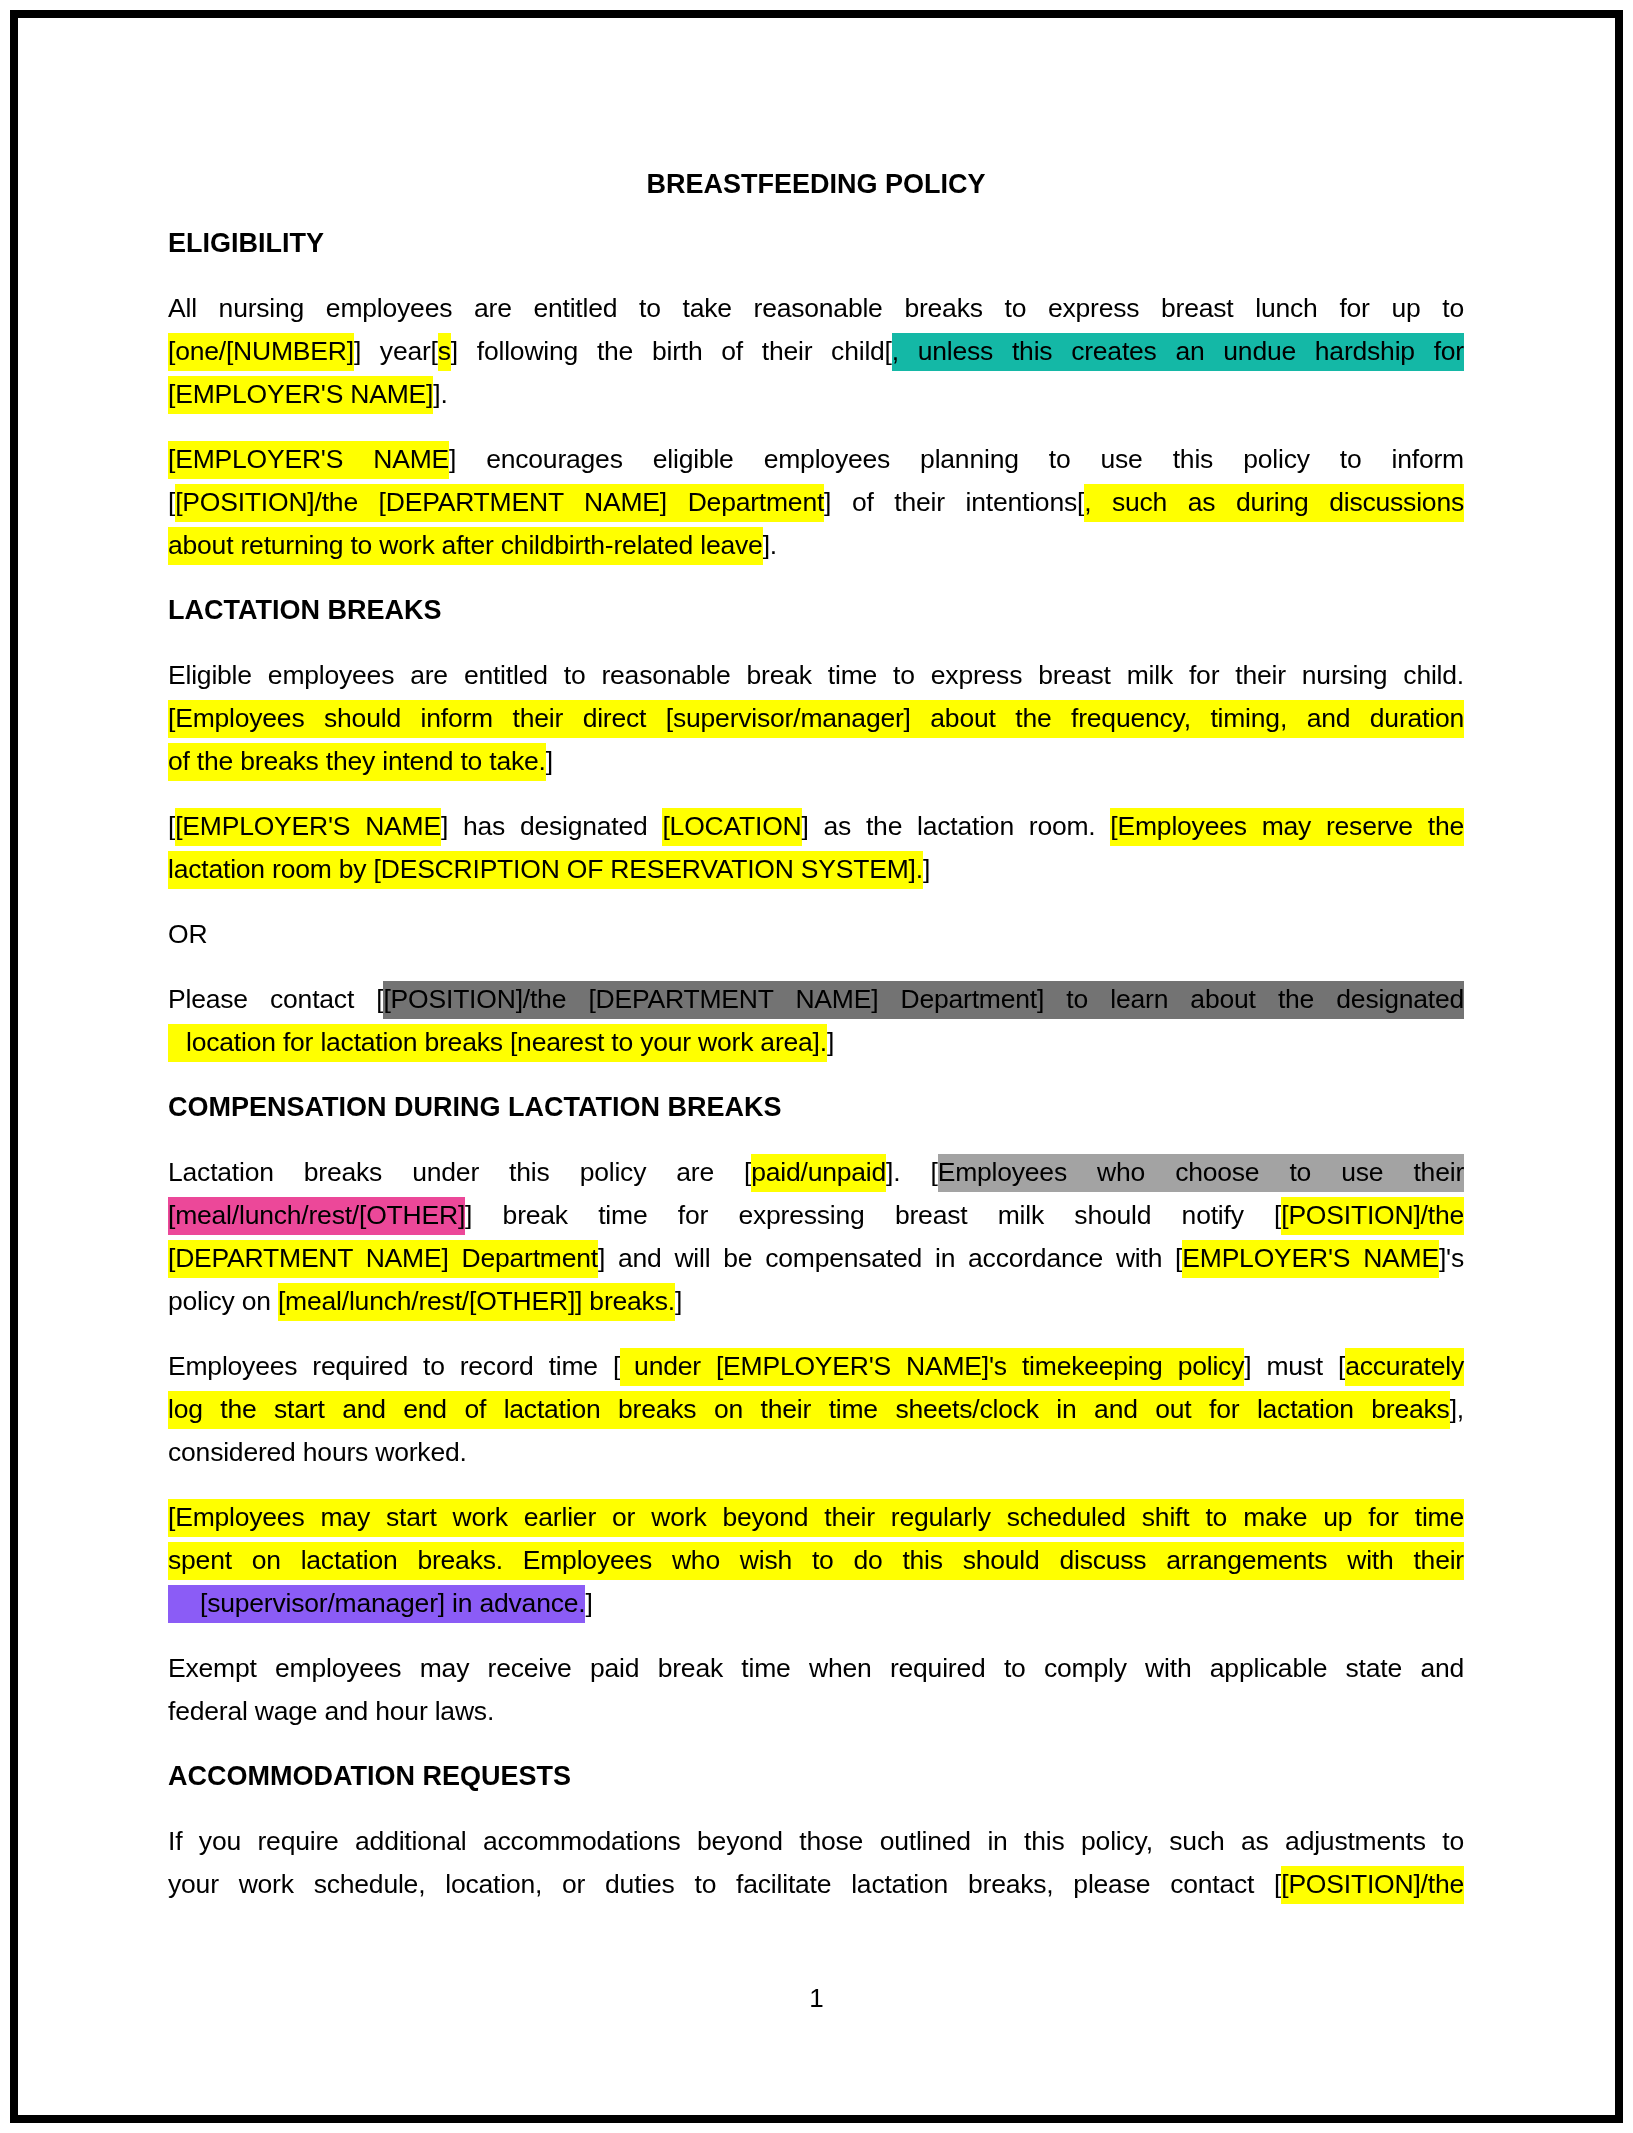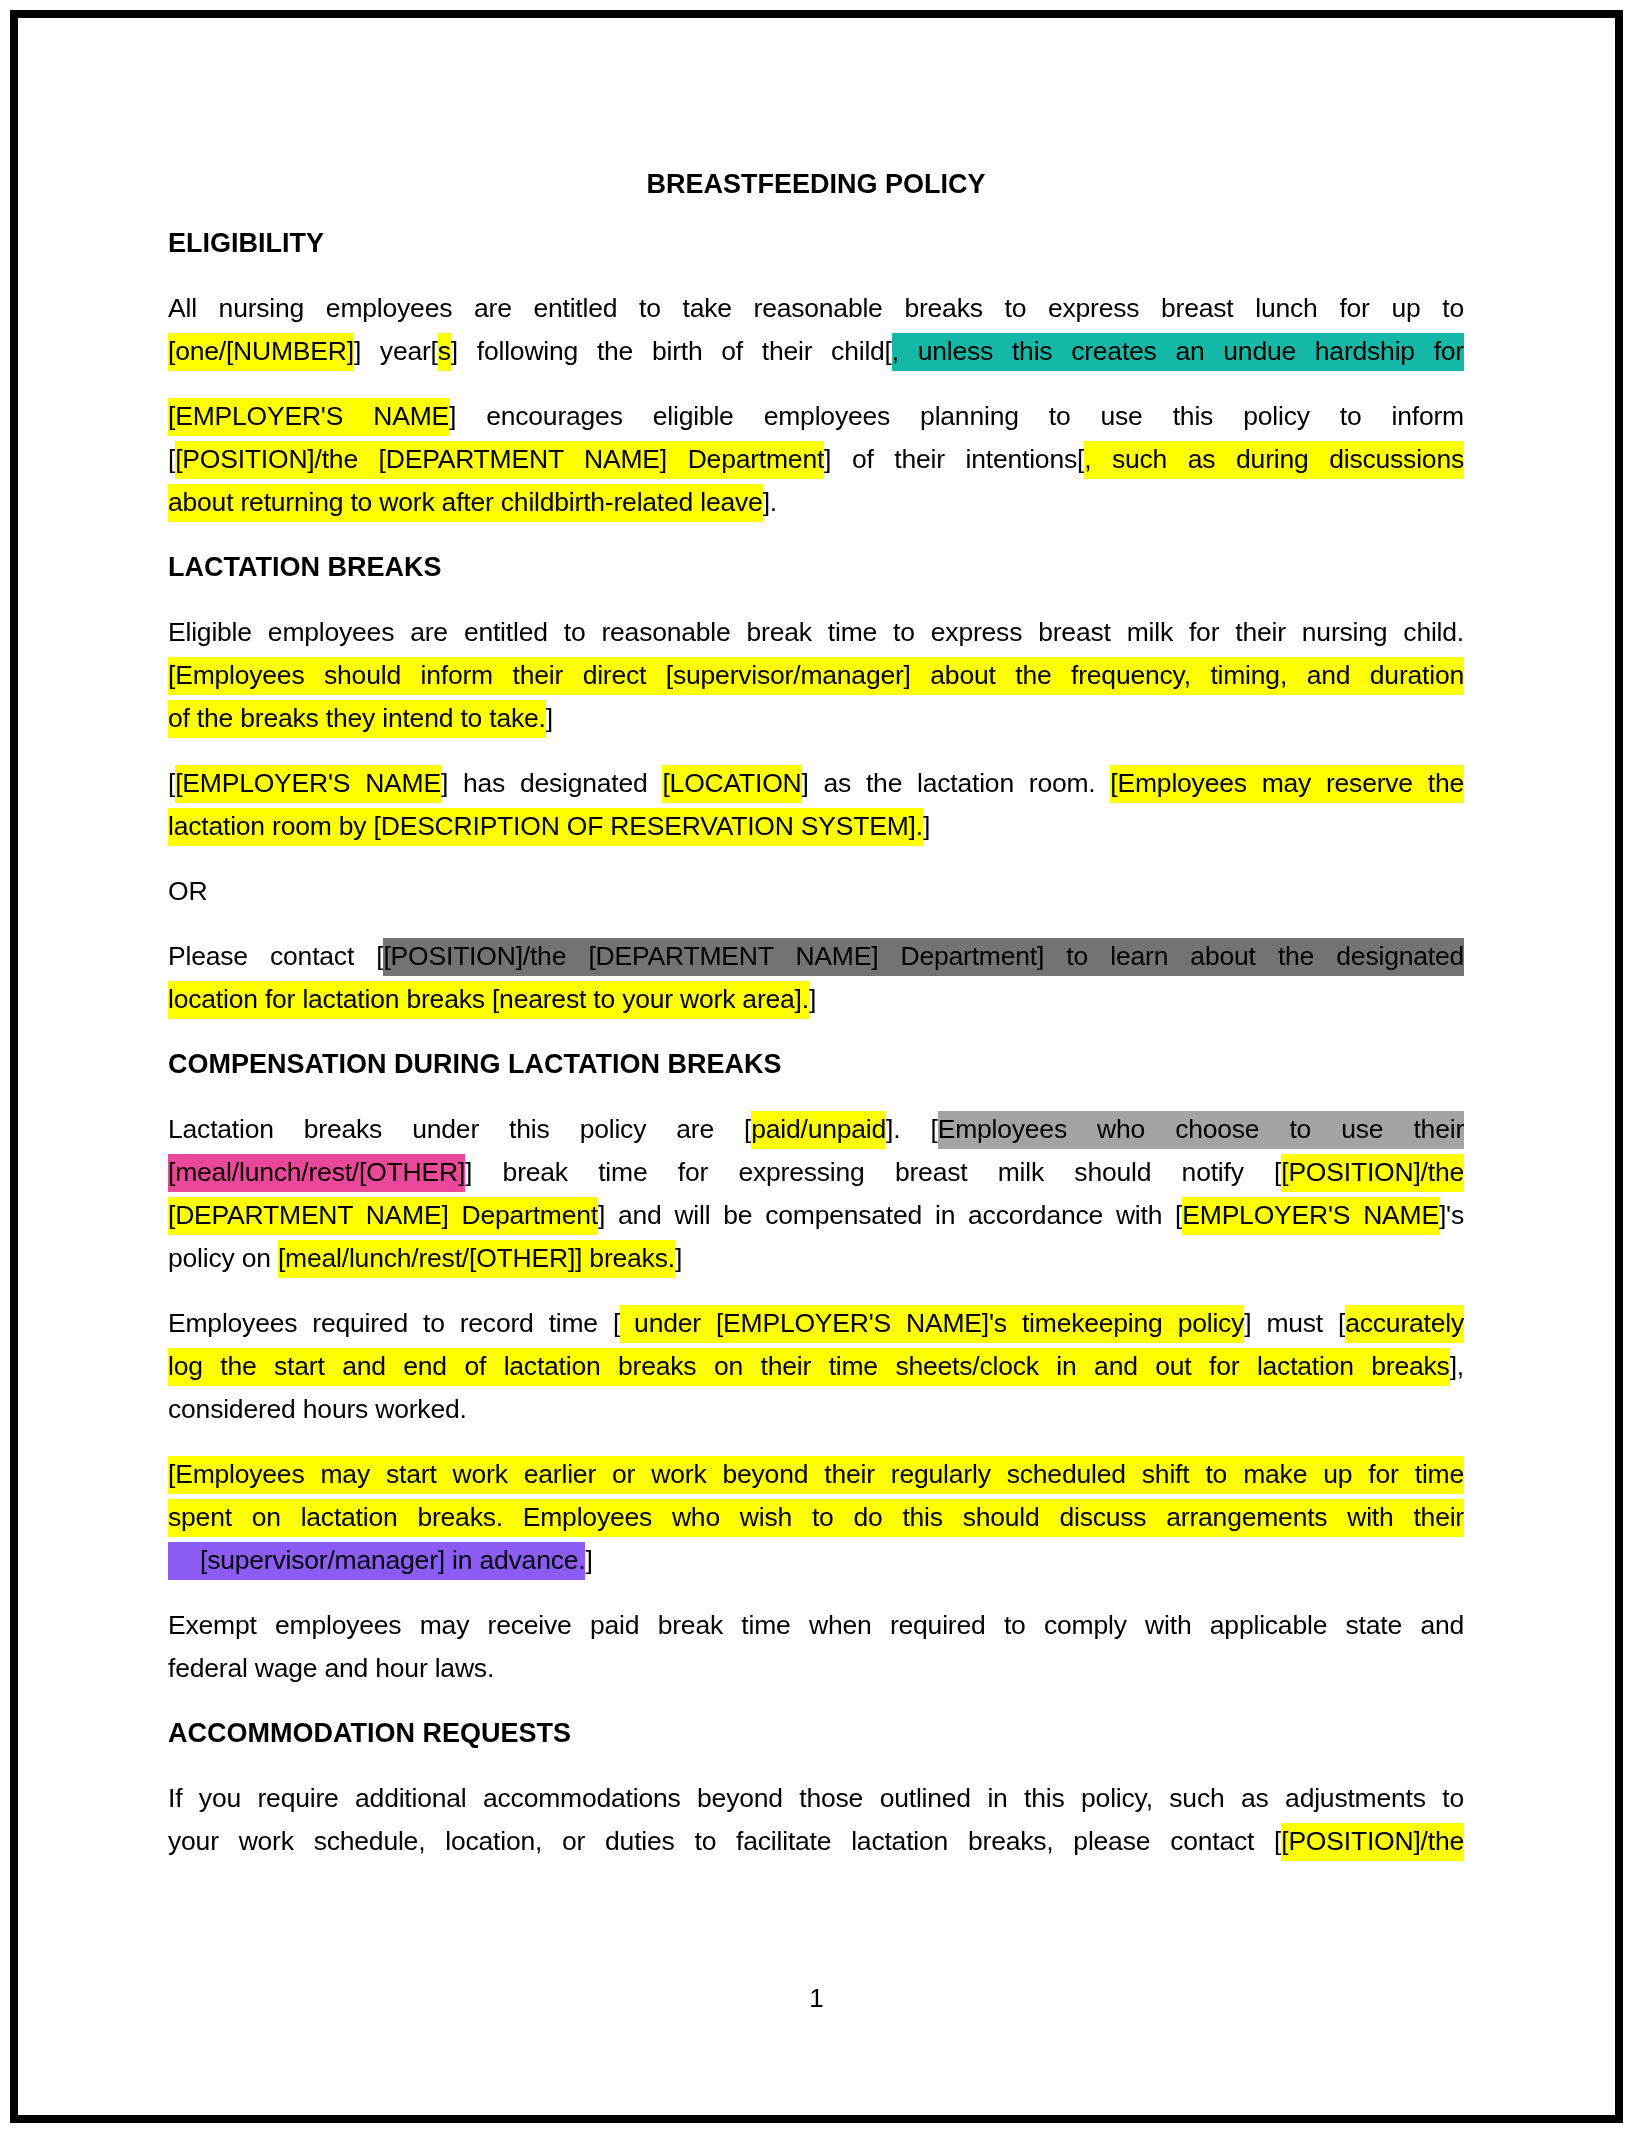--- a/index.html
+++ b/index.html
@@ -67,20 +67,21 @@
 
 <div class="page">
   <div class="frame"></div>
   <div class="content">
     <div class="doc-title">BREASTFEEDING POLICY</div>
     <div>
         <div class="heading">ELIGIBILITY</div>
         <div class="para">
           <div class="line"><span>All nursing employees are entitled to take reasonable breaks to express breast lunch for up to</span></div>
           <div class="line"><mark class="hl" style="background: rgb(255, 255, 0);">[one/[NUMBER]</mark><span>] year[</span><mark class="hl" style="background: rgb(255, 255, 0);">s</mark><span>] following the birth of their child[</span><mark class="hl" style="background: #14b8a6;">, unless this creates an undue hardship for</mark></div>
+          <div class="line last"><mark class="hl" style="background: rgb(255, 255, 0);">[EMPLOYER'S NAME]</mark><span>].</span></div>
         </div>
         <div class="para">
           <div class="line"><mark class="hl" style="background: rgb(255, 255, 0);">[EMPLOYER'S NAME</mark><span>] encourages eligible employees planning to use this policy to inform</span></div>
           <div class="line"><span>[</span><mark class="hl" style="background: rgb(255, 255, 0);">[POSITION]/the [DEPARTMENT NAME] Department</mark><span>] of their intentions[</span><mark class="hl" style="background: rgb(255, 255, 0);">, such as during discussions</mark></div>
           <div class="line last"><mark class="hl" style="background: rgb(255, 255, 0);">about returning to work after childbirth-related leave</mark><span>].</span></div>
         </div>
         <div class="heading">LACTATION BREAKS</div>
         <div class="para">
           <div class="line"><span>Eligible employees are entitled to reasonable break time to express breast milk for their nursing child.</span></div>
           <div class="line"><mark class="hl" style="background: rgb(255, 255, 0);">[Employees should inform their direct [supervisor/manager] about the frequency, timing, and duration</mark></div>
@@ -88,21 +89,21 @@
         </div>
         <div class="para">
           <div class="line"><span>[</span><mark class="hl" style="background: rgb(255, 255, 0);">[EMPLOYER'S NAME</mark><span>] has designated </span><mark class="hl" style="background: rgb(255, 255, 0);">[LOCATION</mark><span>] as the lactation room. </span><mark class="hl" style="background: rgb(255, 255, 0);">[Employees may reserve the</mark></div>
           <div class="line last"><mark class="hl" style="background: rgb(255, 255, 0);">lactation room by [DESCRIPTION OF RESERVATION SYSTEM].</mark><span>]</span></div>
         </div>
         <div class="para">
           <div class="line last"><span>OR</span></div>
         </div>
         <div class="para">
           <div class="line"><span>Please contact [</span><mark class="hl" style="background: #737373;">[POSITION]/the [DEPARTMENT NAME] Department] to learn about the designated</mark></div>
-          <div class="line last"><mark class="hl" style="background: rgb(255, 255, 0);">location for lactation breaks [nearest to your work area].</mark><span>]</span></div>
+          <div class="line last"><mark class="hl" style="background: rgb(255, 255, 0); padding-left: 18px;">location for lactation breaks [nearest to your work area].</mark><span>]</span></div>
         </div>
         <div class="heading">COMPENSATION DURING LACTATION BREAKS</div>
         <div class="para">
           <div class="line"><span>Lactation breaks under this policy are [</span><mark class="hl" style="background: rgb(255, 255, 0);">paid/unpaid</mark><span>]. [</span><mark class="hl" style="background: #a3a3a3;">Employees who choose to use their</mark></div>
           <div class="line"><mark class="hl" style="background: #ec4899;">[meal/lunch/rest/[OTHER]</mark><span>] break time for expressing breast milk should notify [</span><mark class="hl" style="background: rgb(255, 255, 0);">[POSITION]/the</mark></div>
           <div class="line"><mark class="hl" style="background: rgb(255, 255, 0);">[DEPARTMENT NAME] Department</mark><span>] and will be compensated in accordance with [</span><mark class="hl" style="background: rgb(255, 255, 0);">EMPLOYER'S NAME</mark><span>]'s</span></div>
           <div class="line last"><span>policy on </span><mark class="hl" style="background: rgb(255, 255, 0);">[meal/lunch/rest/[OTHER]] breaks.</mark><span>]</span></div>
         </div>
         <div class="para">
           <div class="line"><span>Employees required to record time [</span><mark class="hl" style="background: rgb(255, 255, 0); padding-left: 14px;">under [EMPLOYER'S NAME]'s timekeeping policy</mark><span>] must [</span><mark class="hl" style="background: rgb(255, 255, 0);">accurately</mark></div>

